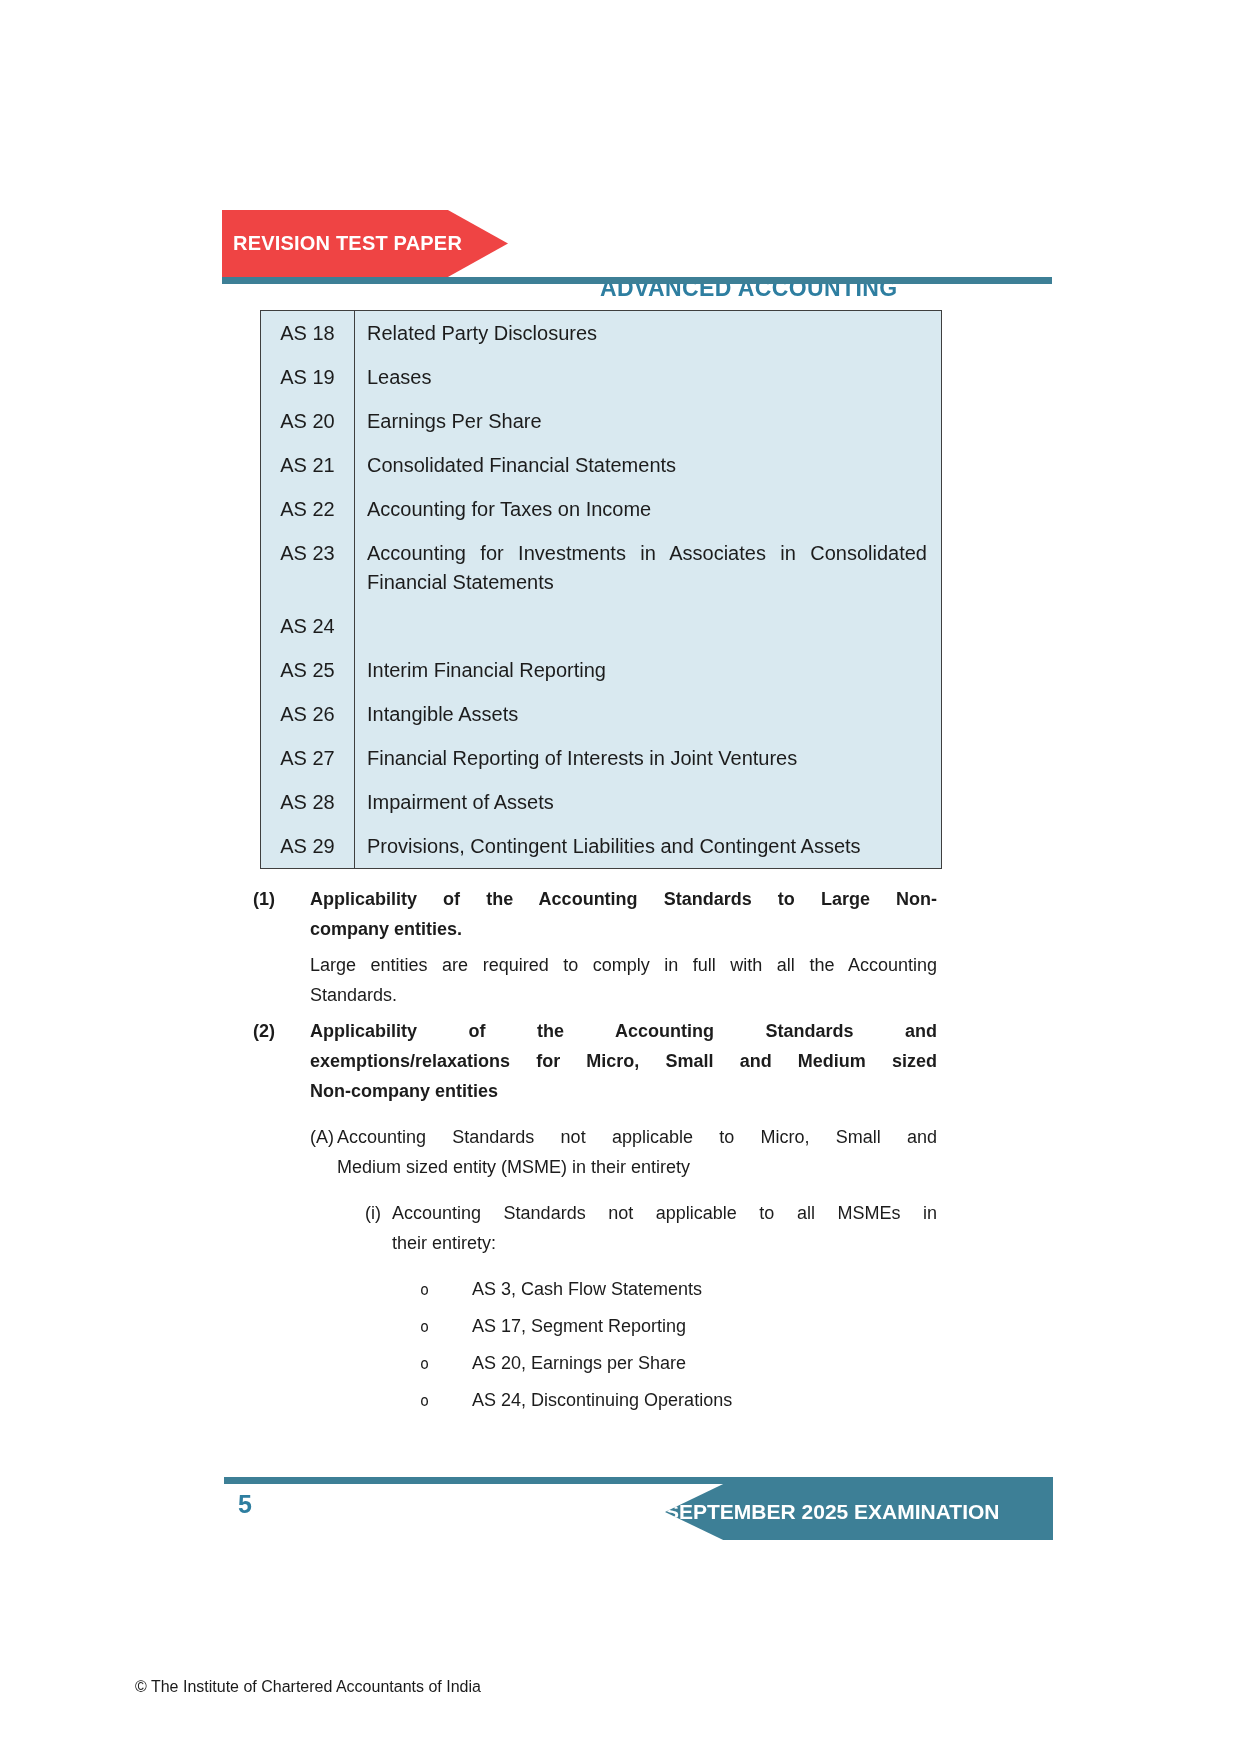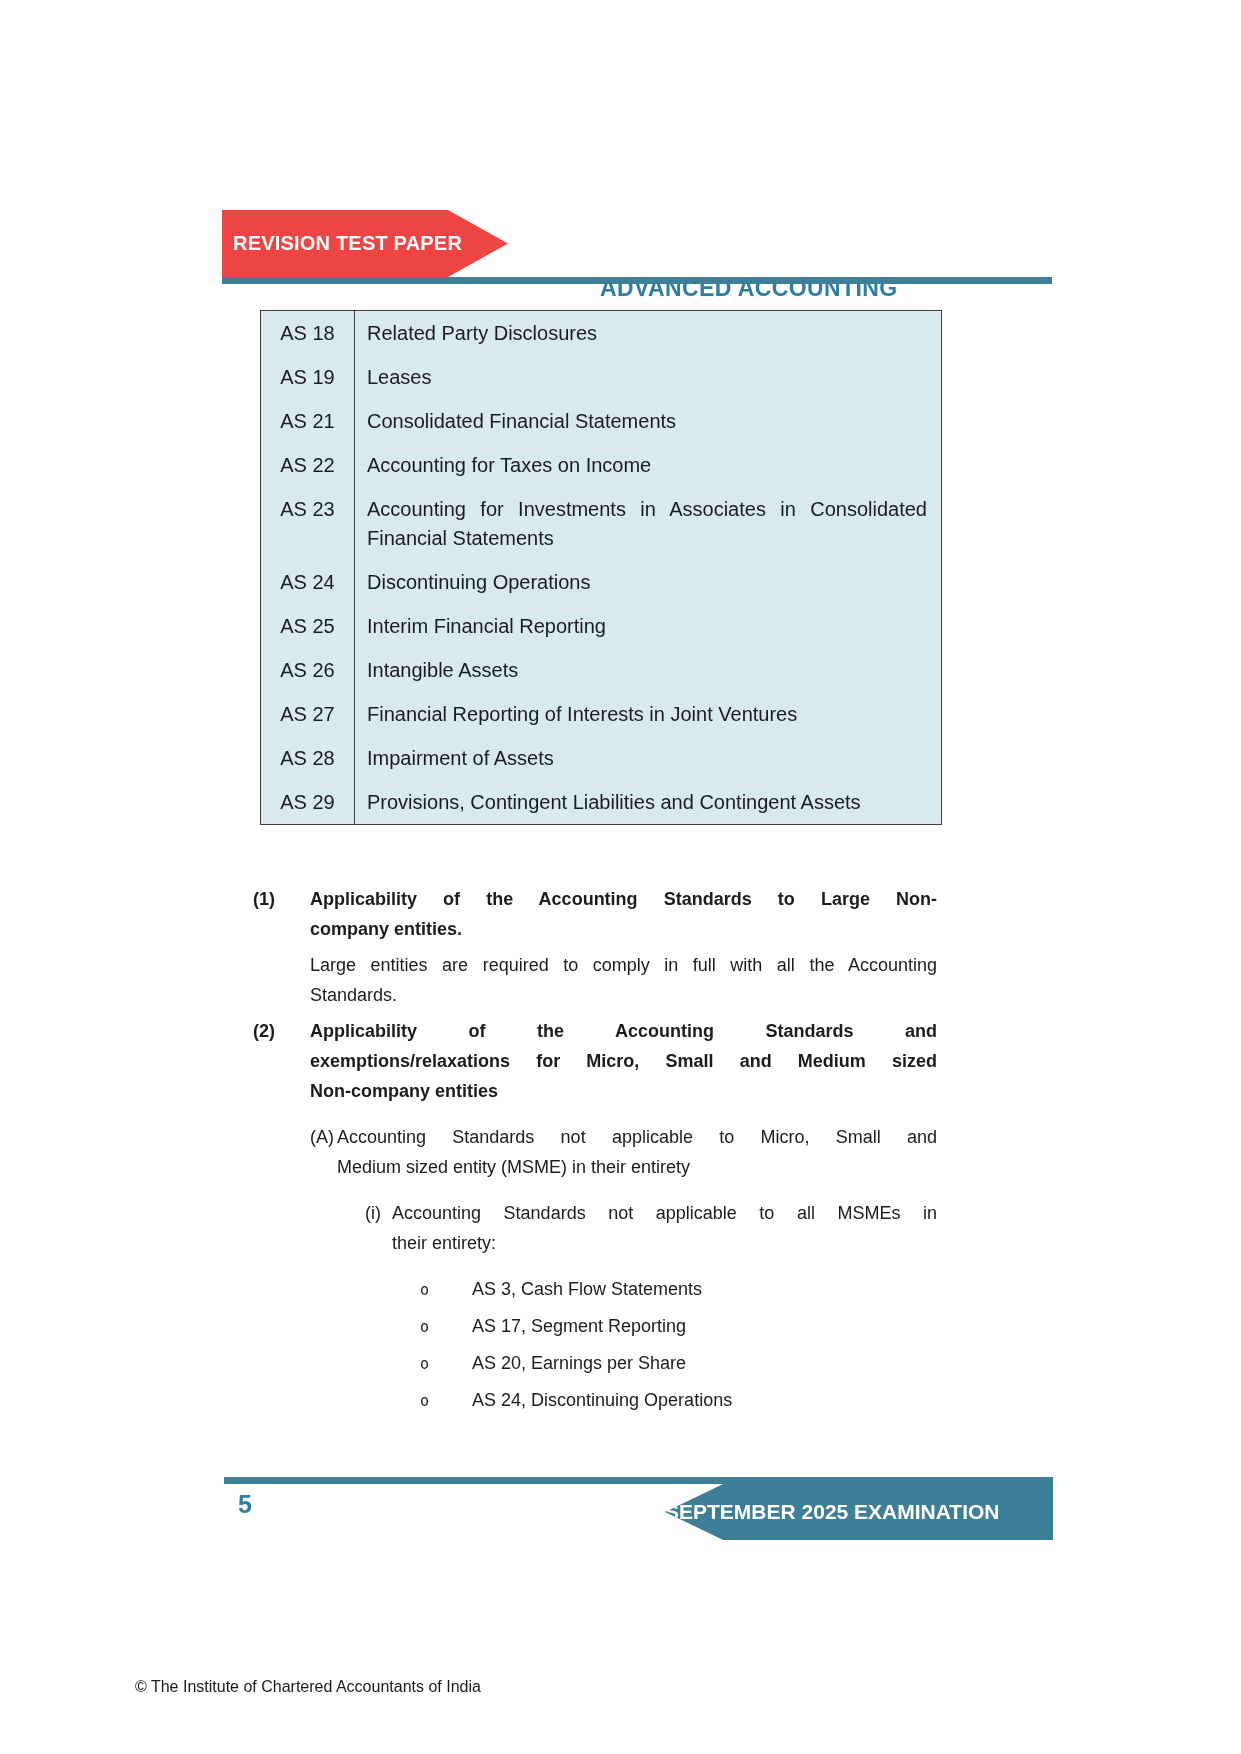--- a/index.html
+++ b/index.html
@@ -81,34 +81,37 @@
   <div class="as-table">
     <div class="as-row">
       <div class="as-code">AS 18</div>
       <div class="as-title">Related Party Disclosures</div>
     </div>
     <div class="as-row">
       <div class="as-code">AS 19</div>
       <div class="as-title">Leases</div>
     </div>
     <div class="as-row">
+      <div class="as-code">AS 20</div>
+      <div class="as-title">Earnings Per Share</div>
+    </div>
+    <div class="as-row">
       <div class="as-code">AS 21</div>
       <div class="as-title">Consolidated Financial Statements</div>
     </div>
     <div class="as-row">
       <div class="as-code">AS 22</div>
       <div class="as-title">Accounting for Taxes on Income</div>
     </div>
     <div class="as-row">
       <div class="as-code">AS 23</div>
       <div class="as-title">Accounting for Investments in Associates in Consolidated Financial Statements</div>
     </div>
     <div class="as-row">
       <div class="as-code">AS 24</div>
-      <div class="as-title">Discontinuing Operations</div>
     </div>
     <div class="as-row">
       <div class="as-code">AS 25</div>
       <div class="as-title">Interim Financial Reporting</div>
     </div>
     <div class="as-row">
       <div class="as-code">AS 26</div>
       <div class="as-title">Intangible Assets</div>
     </div>
     <div class="as-row">

